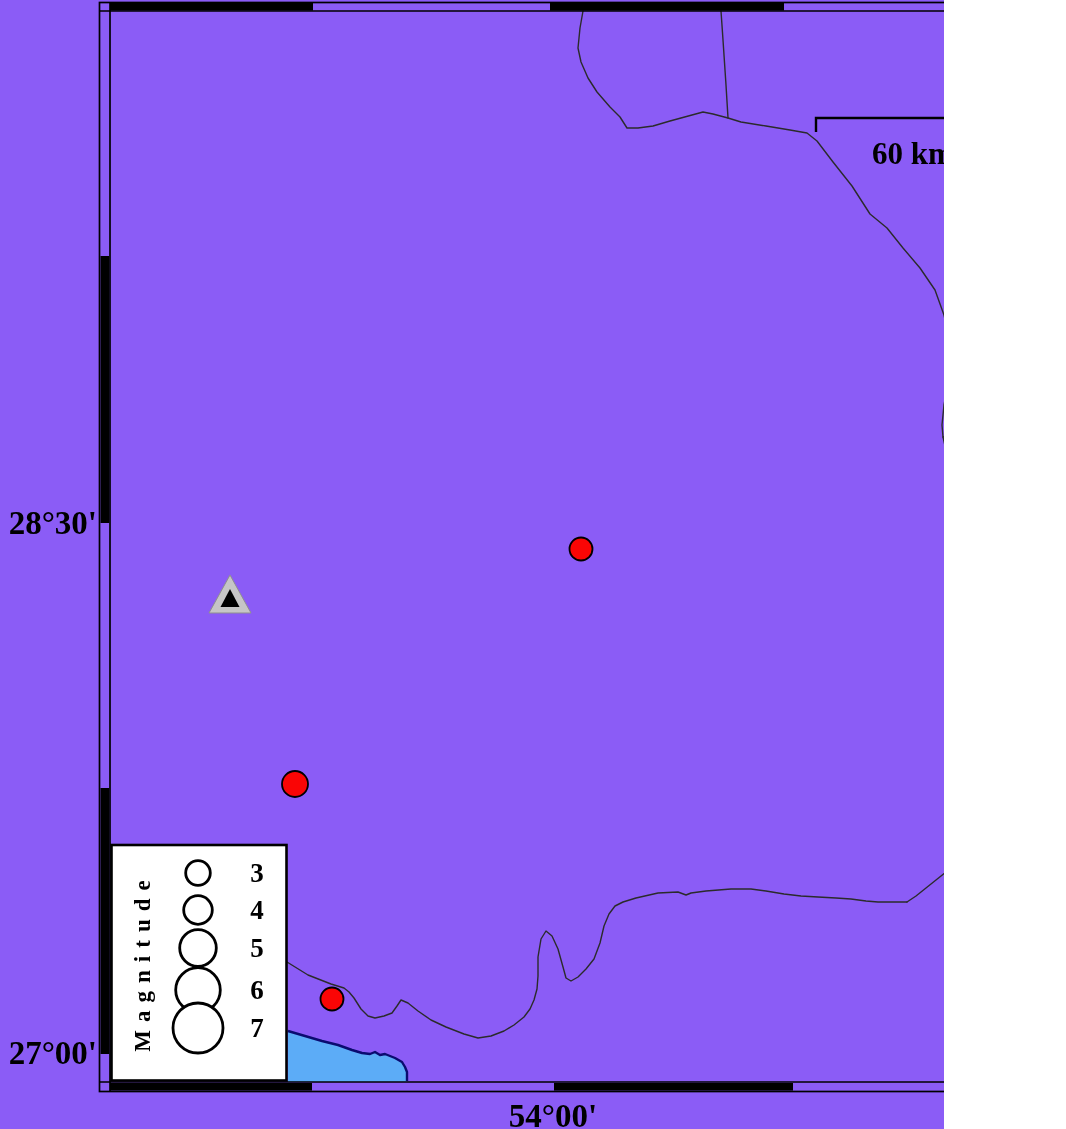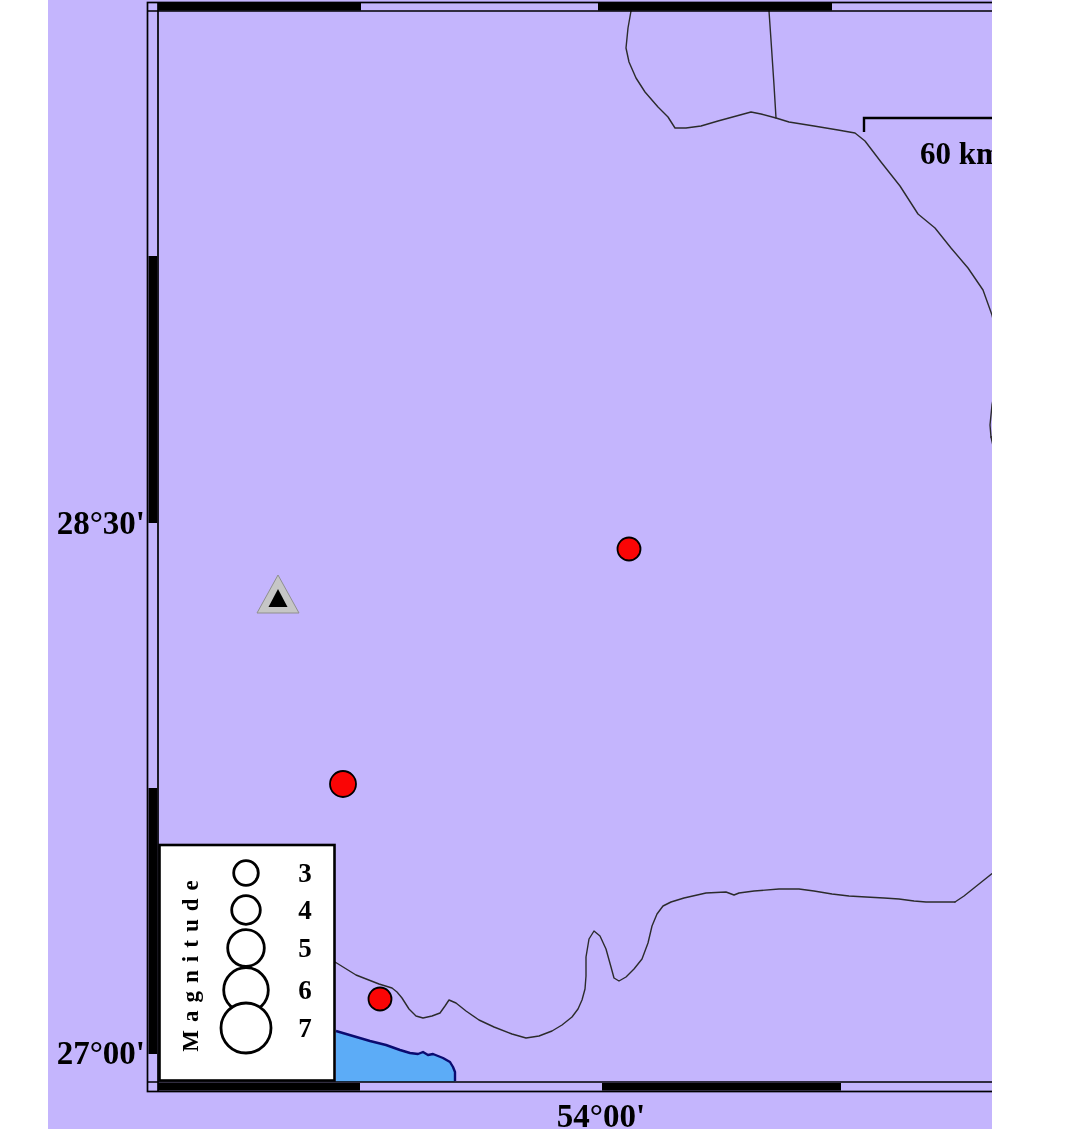--- a/index.html
+++ b/index.html
@@ -1,17 +1,17 @@
 <!DOCTYPE html>
 <html><head>
 <meta charset="utf-8">
 <style>
   html,body{margin:0;padding:0;background:#ffffff;}
-  .fig{position:relative;width:944px;height:1129px;background:#c4b5fd;overflow:hidden;
-       font-family:"Liberation Serif", serif;margin-left:48px;}
+  .fig{position:relative;width:944px;height:1129px;background:#8b5cf6;overflow:hidden;
+       font-family:"Liberation Serif", serif;}
   svg{display:block;}
   .axis-label{font-family:"Liberation Serif",serif;font-weight:bold;font-size:33px;fill:#000;}
   .scale-label{font-family:"Liberation Serif",serif;font-weight:bold;font-size:31px;fill:#000;}
   .legend-num{font-family:"Liberation Serif",serif;font-weight:bold;font-size:27px;fill:#000;}
   .legend-title{font-family:"Liberation Serif",serif;font-weight:bold;font-size:23px;
                 letter-spacing:8px;fill:#000;}
   .boundary{fill:none;stroke:#2b2b2b;stroke-width:1.4;stroke-linejoin:round;stroke-linecap:round;}
   .frame-line{fill:none;stroke:#000;stroke-width:1.7;}
   .band{fill:#000;stroke:none;}
 </style>

